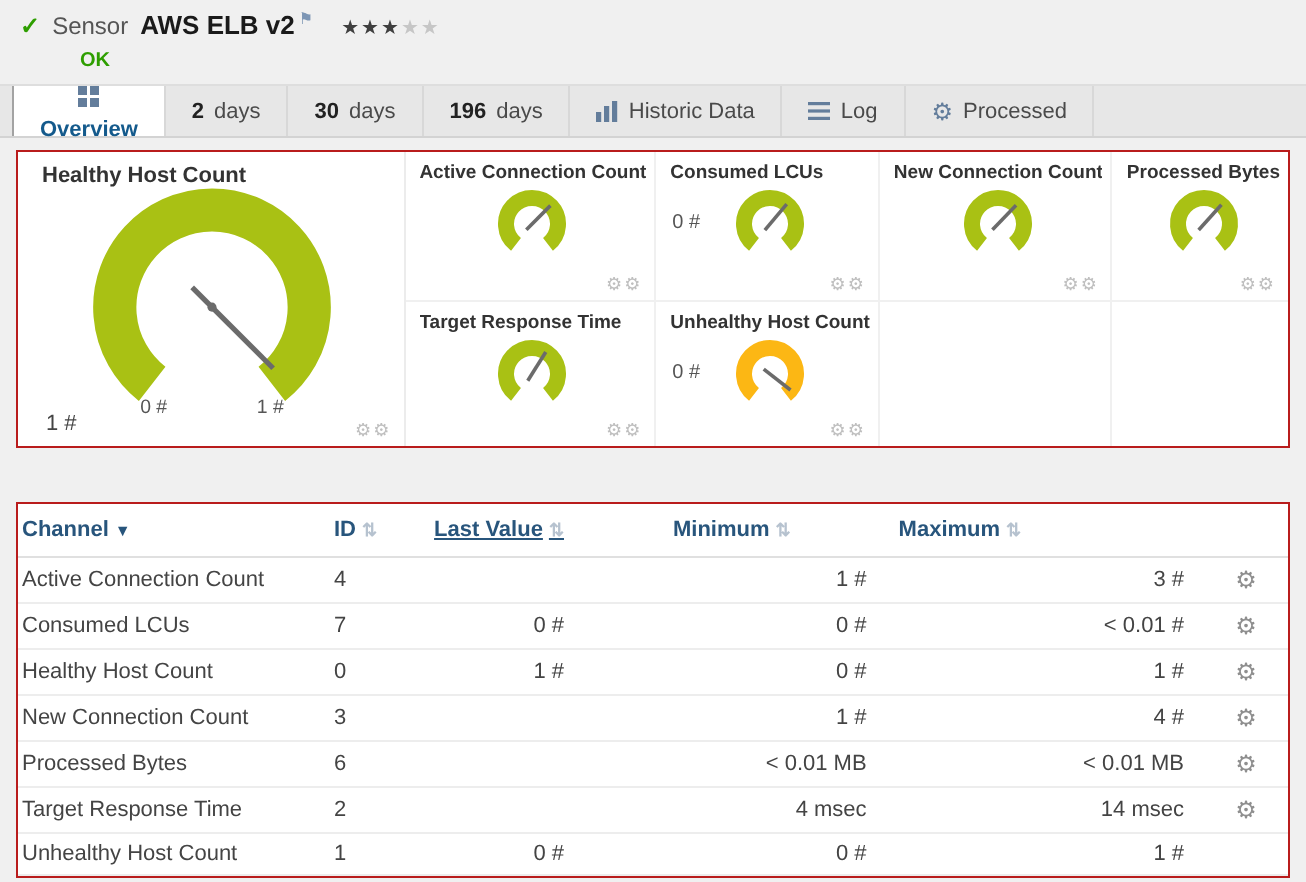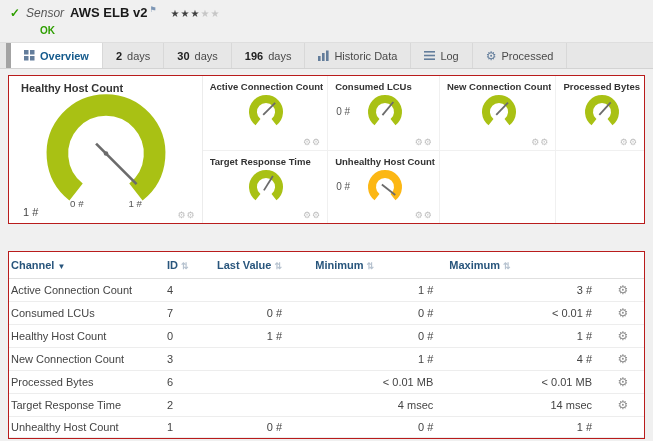--- a/index.html
+++ b/index.html
@@ -7,39 +7,39 @@
   body {
     width: 653px; height: 441px;
     background: #f0f0f0;
     font-family: "Liberation Sans", sans-serif;
     color: #333; overflow: hidden;
   }
   
   .titlebar { padding: 5px 10px 0 10px; }
   .title-row { display: flex; align-items: baseline; gap: 6px; }
   .check { color: #2e9e00; font-weight: bold; font-size: 12px; }
-  .kind { font-style: italic; color: #555; font-size: 12px; }
+  .kind { color: #555; font-size: 12px; }
   .sensor-title { font-weight: bold; font-size: 13px; color: #1a1a1a; }
   .flag { font-size: 8px; color: #7d96b5; position: relative; top: -5px; left: -4px; }
   .stars { font-size: 10px; letter-spacing: 1px; margin-left: 4px; cursor: pointer; }
   .stars .on { color: #3f3f3f; }
   .stars .off { color: #c6c6c6; }
   .status-row { margin-left: 30px; margin-top: 0px; }
   .status { color: #2e9e00; font-size: 10px; font-weight: bold; margin-top: 12px; }
   
   .tabs {
     display: flex; margin-top: 4px; height: 27px;
     background: #e7e7e7; border-top: 1px solid #dedede; border-bottom: 1px solid #d3d3d3;
     padding-left: 6px; font-size: 11px;
   }
   .tab {
     display: flex; align-items: center; gap: 5px; padding: 0 13px;
     color: #4a4a4a; border-right: 1px solid #d8d8d8; cursor: pointer; white-space: nowrap;
   }
-  .tab:first-child { border-left: 5px solid #a3a3a3; }
+  .tab:first-child { border-left: 1px solid #a3a3a3; flex-direction: column; }
   .tab.active { background: #fff; color: #145a8c; font-weight: bold; }
   .tab .num { font-weight: bold; color: #222; }
   .tab-icon { color: #637d9b; font-size: 12px; display: flex; align-items: center; line-height: 1; }
   
   .content { padding: 6px 8px 0 8px; }
   .panel { background: #fff; border: 1px solid #b91c1c; }
   .gauges-panel { display: flex; height: 149px; }
   .main-gauge { width: 214px; position: relative; padding: 6px 10px 4px 12px; cursor: pointer; }
   .gauge-title { font-size: 11px; font-weight: bold; color: #333; }
   .main-gauge svg { display: block; margin: -2px auto 0 auto; }
@@ -60,23 +60,23 @@
   
   .table-panel { margin-top: 27px; }
   table { width: 100%; border-collapse: collapse; font-size: 11px; }
   th {
     font-weight: bold; color: #28557c; text-align: left;
     padding: 7px 6px; border-bottom: 1px solid #e0e0e0; white-space: nowrap; cursor: pointer;
   }
   td { padding: 4px 6px; border-bottom: 1px solid #ededed; color: #444; white-space: nowrap; }
   th.c-channel, td.c-channel { padding-left: 2px; width: 152px; }
   th.c-id, td.c-id { width: 45px; }
-  th.c-last { text-align: right; width: 82px; }
+  th.c-last { text-align: right; width: 82px; text-decoration: underline; }
   td.c-last { text-align: right; }
-  th.c-min { text-align: center; padding-right: 48px; }
+  th.c-min { text-align: right; padding-right: 48px; }
   td.c-min { text-align: right; padding-right: 10px; }
   th.c-max { text-align: left; padding-right: 48px; }
   td.c-max { text-align: right; padding-right: 10px; }
   th.c-gear, td.c-gear { width: 42px; text-align: center; }
   .sort { color: #b6c2cf; font-size: 9px; margin-left: 3px; }
   .sort-active { color: #28557c; font-size: 8px; margin-left: 3px; }
   .gear { color: #8f8f8f; font-size: 12px; cursor: pointer; }
   td.c-channel { cursor: pointer; }
 </style>
 </head>

